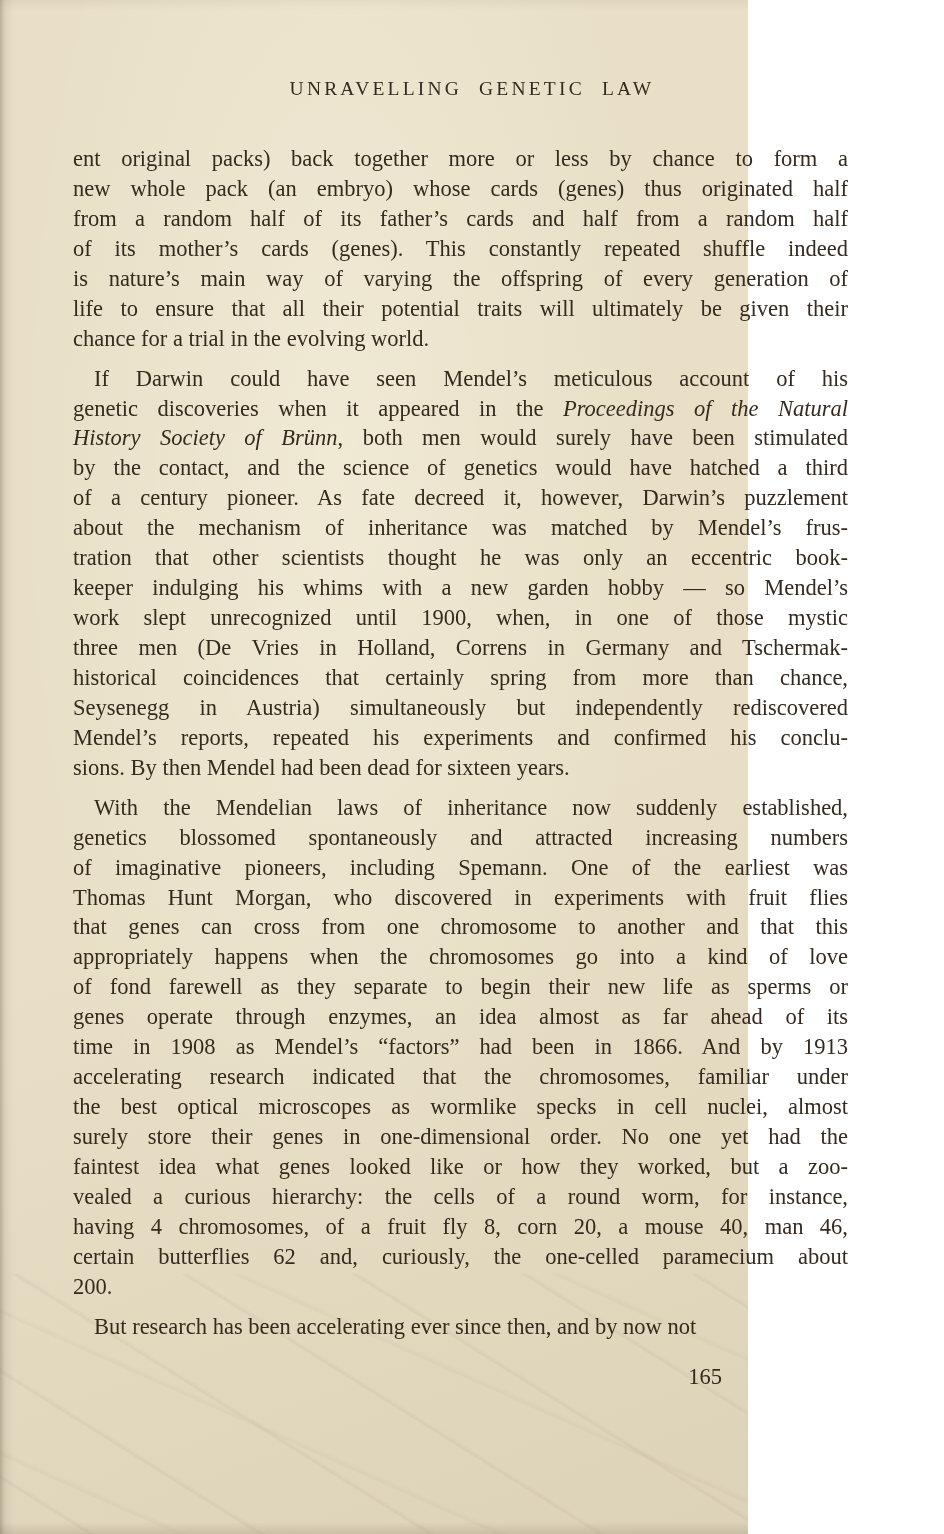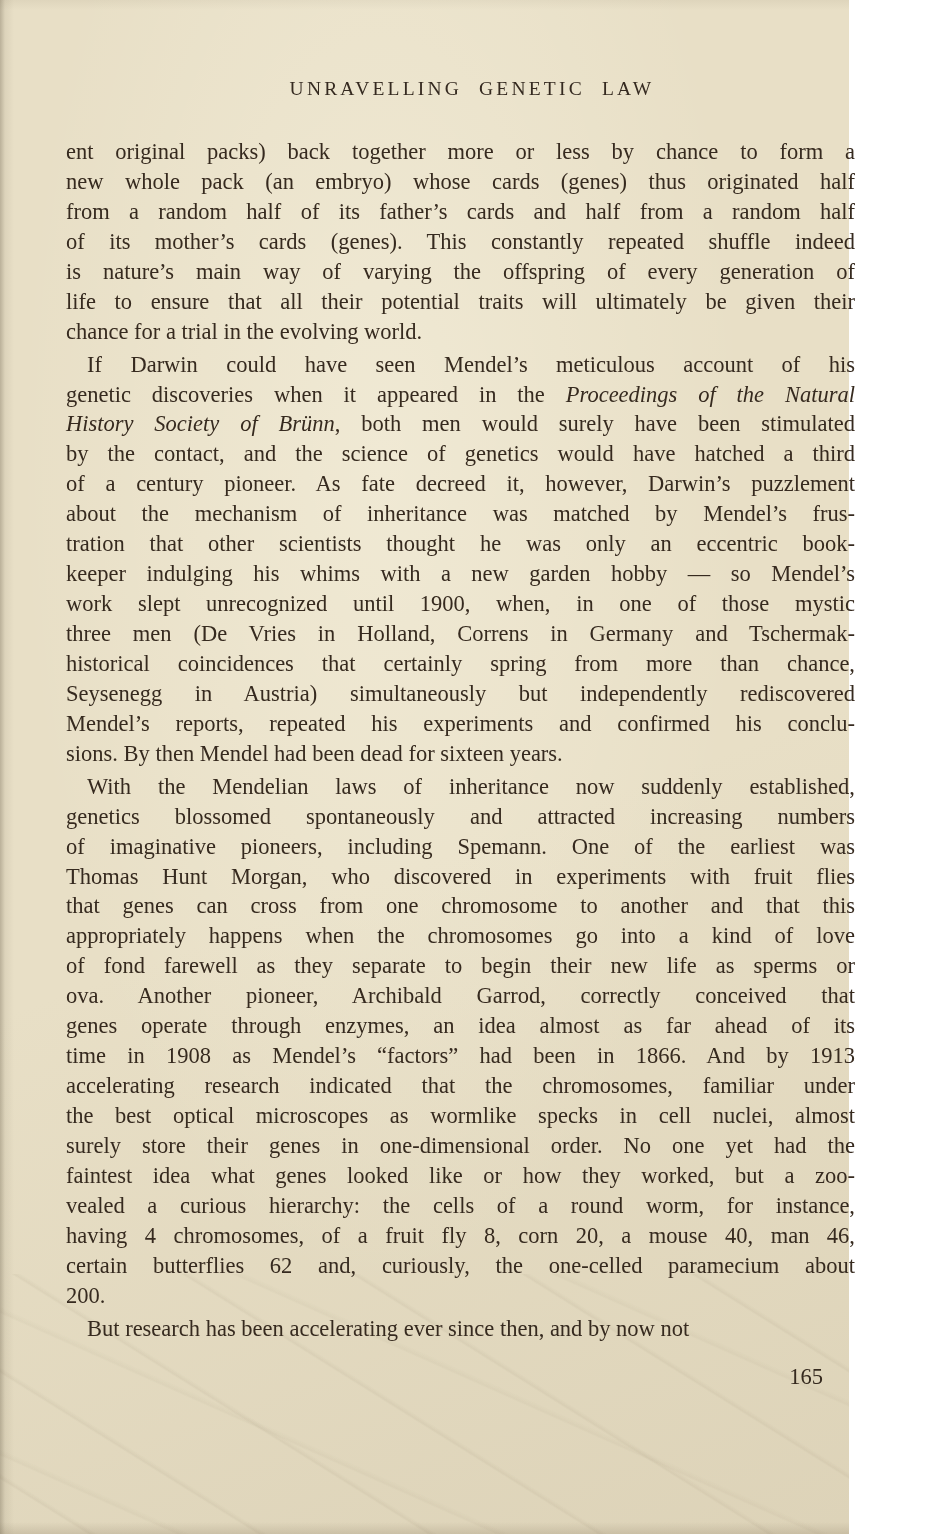--- a/index.html
+++ b/index.html
@@ -7,21 +7,21 @@
     padding: 0;
   }
   body {
     width: 944px;
     height: 1534px;
     overflow: hidden;
     font-family: "Liberation Serif", serif;
   }
   .page {
     position: relative;
-    width: 849px;
+    width: 748px;
     height: 1534px;
     background-color: #e8dfc6;
     background-image:
       radial-gradient(ellipse at 45% 30%, rgba(255,252,238,0.35) 0%, rgba(255,252,238,0) 55%),
       linear-gradient(to right, rgba(80,70,50,0.30) 0px, rgba(80,70,50,0.08) 5px, rgba(80,70,50,0) 14px),
       linear-gradient(to top, rgba(110,95,70,0.18) 0px, rgba(110,95,70,0) 12px),
       linear-gradient(to bottom, rgba(110,95,70,0.08) 0px, rgba(110,95,70,0) 10px),
       linear-gradient(160deg, rgba(214,203,175,0) 55%, rgba(200,188,158,0.35) 100%);
     color: #33261c;
   }
@@ -58,21 +58,21 @@
     color: #352a20;
   }
   .body-text {
     position: absolute;
     top: 134px;
     left: 63px;
     width: 795px;
     font-size: 22.5px;
     color: #362a1f;
   }
-  .para { margin: 3px; padding: 0; }
+  .para { margin: 10px; padding: 0; }
   .line {
     line-height: 29.95px;
     height: 29.95px;
     text-align: justify;
     text-align-last: justify;
     white-space: normal;
     overflow: visible;
   }
   .line.para-last { text-align-last: left; }
   .line.indent { text-indent: 21px; }
@@ -122,21 +122,20 @@
         <div class="line para-last">sions.  By then Mendel had been dead for sixteen years.</div>
       </div>
       <div class="para">
         <div class="line indent">With the Mendelian laws of inheritance now suddenly established,</div>
         <div class="line">genetics blossomed spontaneously and attracted increasing numbers</div>
         <div class="line">of imaginative pioneers, including Spemann.  One of the earliest was</div>
         <div class="line">Thomas Hunt Morgan, who discovered in experiments with fruit flies</div>
         <div class="line">that genes can cross from one chromosome to another and that this</div>
         <div class="line">appropriately happens when the chromosomes go into a kind of love</div>
         <div class="line">of fond farewell as they separate to begin their new life as sperms or</div>
-        <div class="line">ova.  Another pioneer, Archibald Garrod, correctly conceived that</div>
         <div class="line">genes operate through enzymes, an idea almost as far ahead of its</div>
         <div class="line">time in 1908 as Mendel’s “factors” had been in 1866.  And by 1913</div>
         <div class="line">accelerating research indicated that the chromosomes, familiar under</div>
         <div class="line">the best optical microscopes as wormlike specks in cell nuclei, almost</div>
         <div class="line">surely store their genes in one-dimensional order.  No one yet had the</div>
         <div class="line">faintest idea what genes looked like or how they worked, but a zoo-</div>
         <div class="line">vealed a curious hierarchy: the cells of a round worm, for instance,</div>
         <div class="line">having 4 chromosomes, of a fruit fly 8, corn 20, a mouse 40, man 46,</div>
         <div class="line">certain butterflies 62 and, curiously, the one-celled paramecium about</div>
         <div class="line para-last">200.</div>

